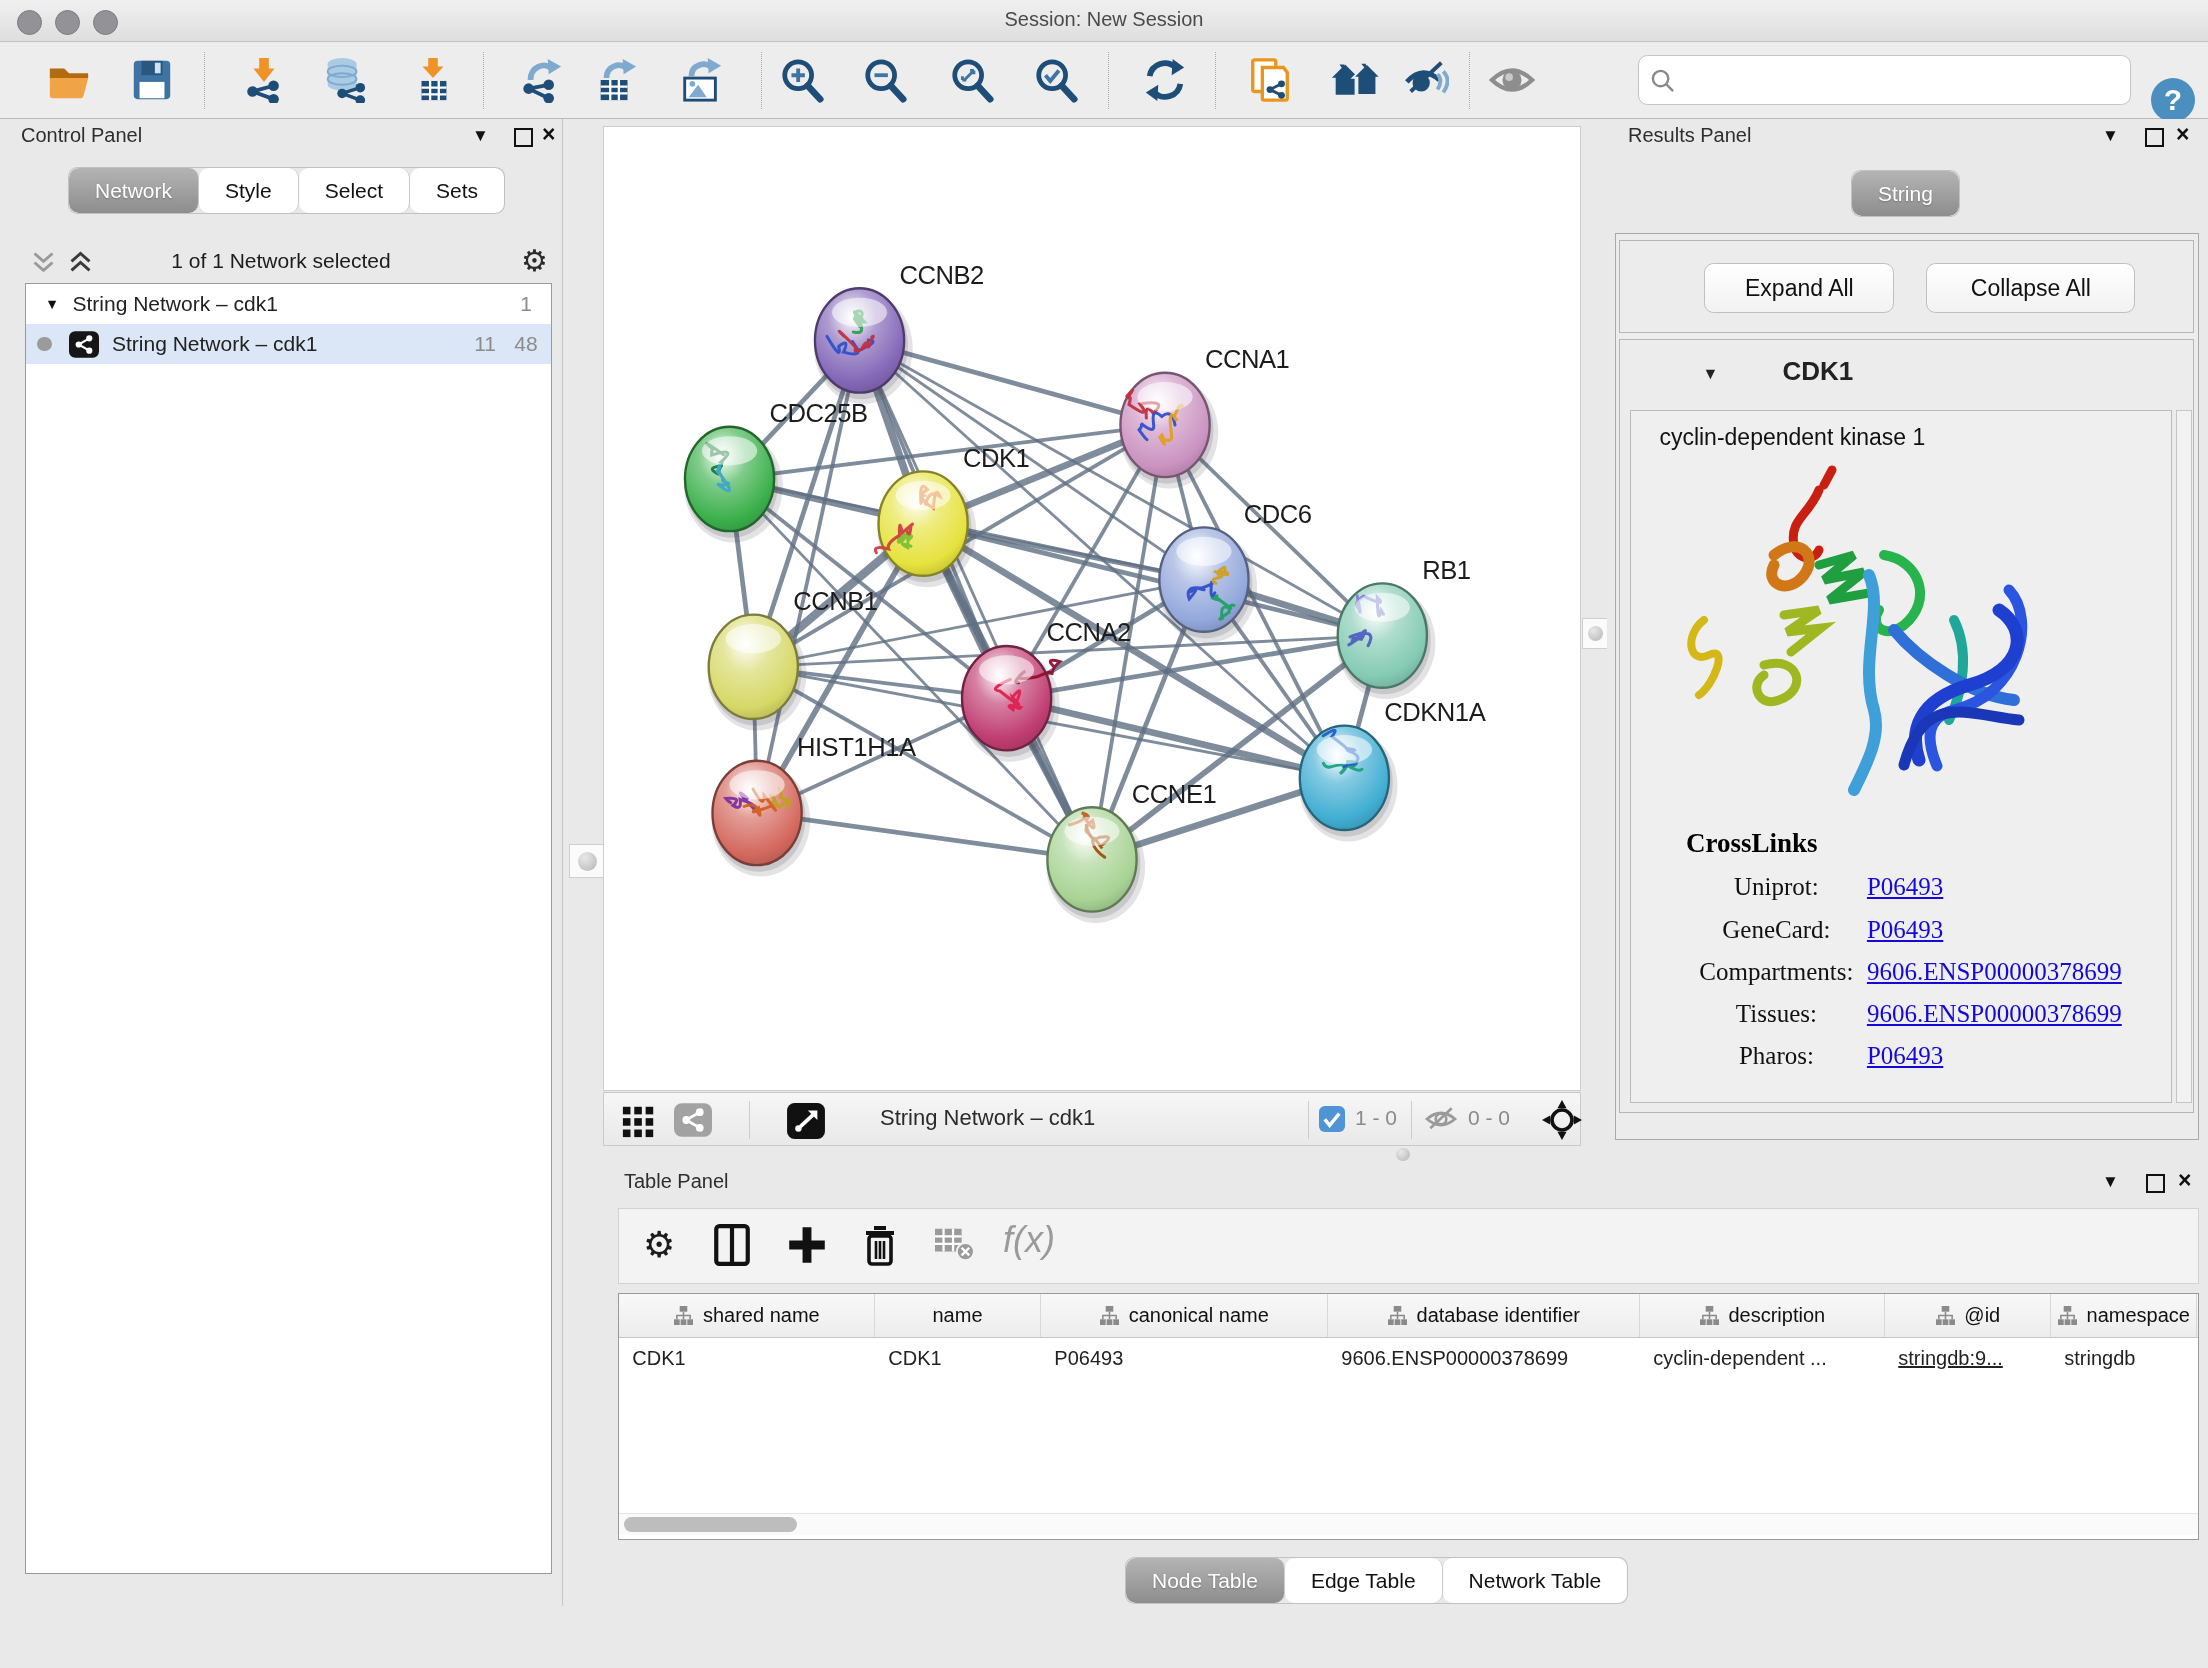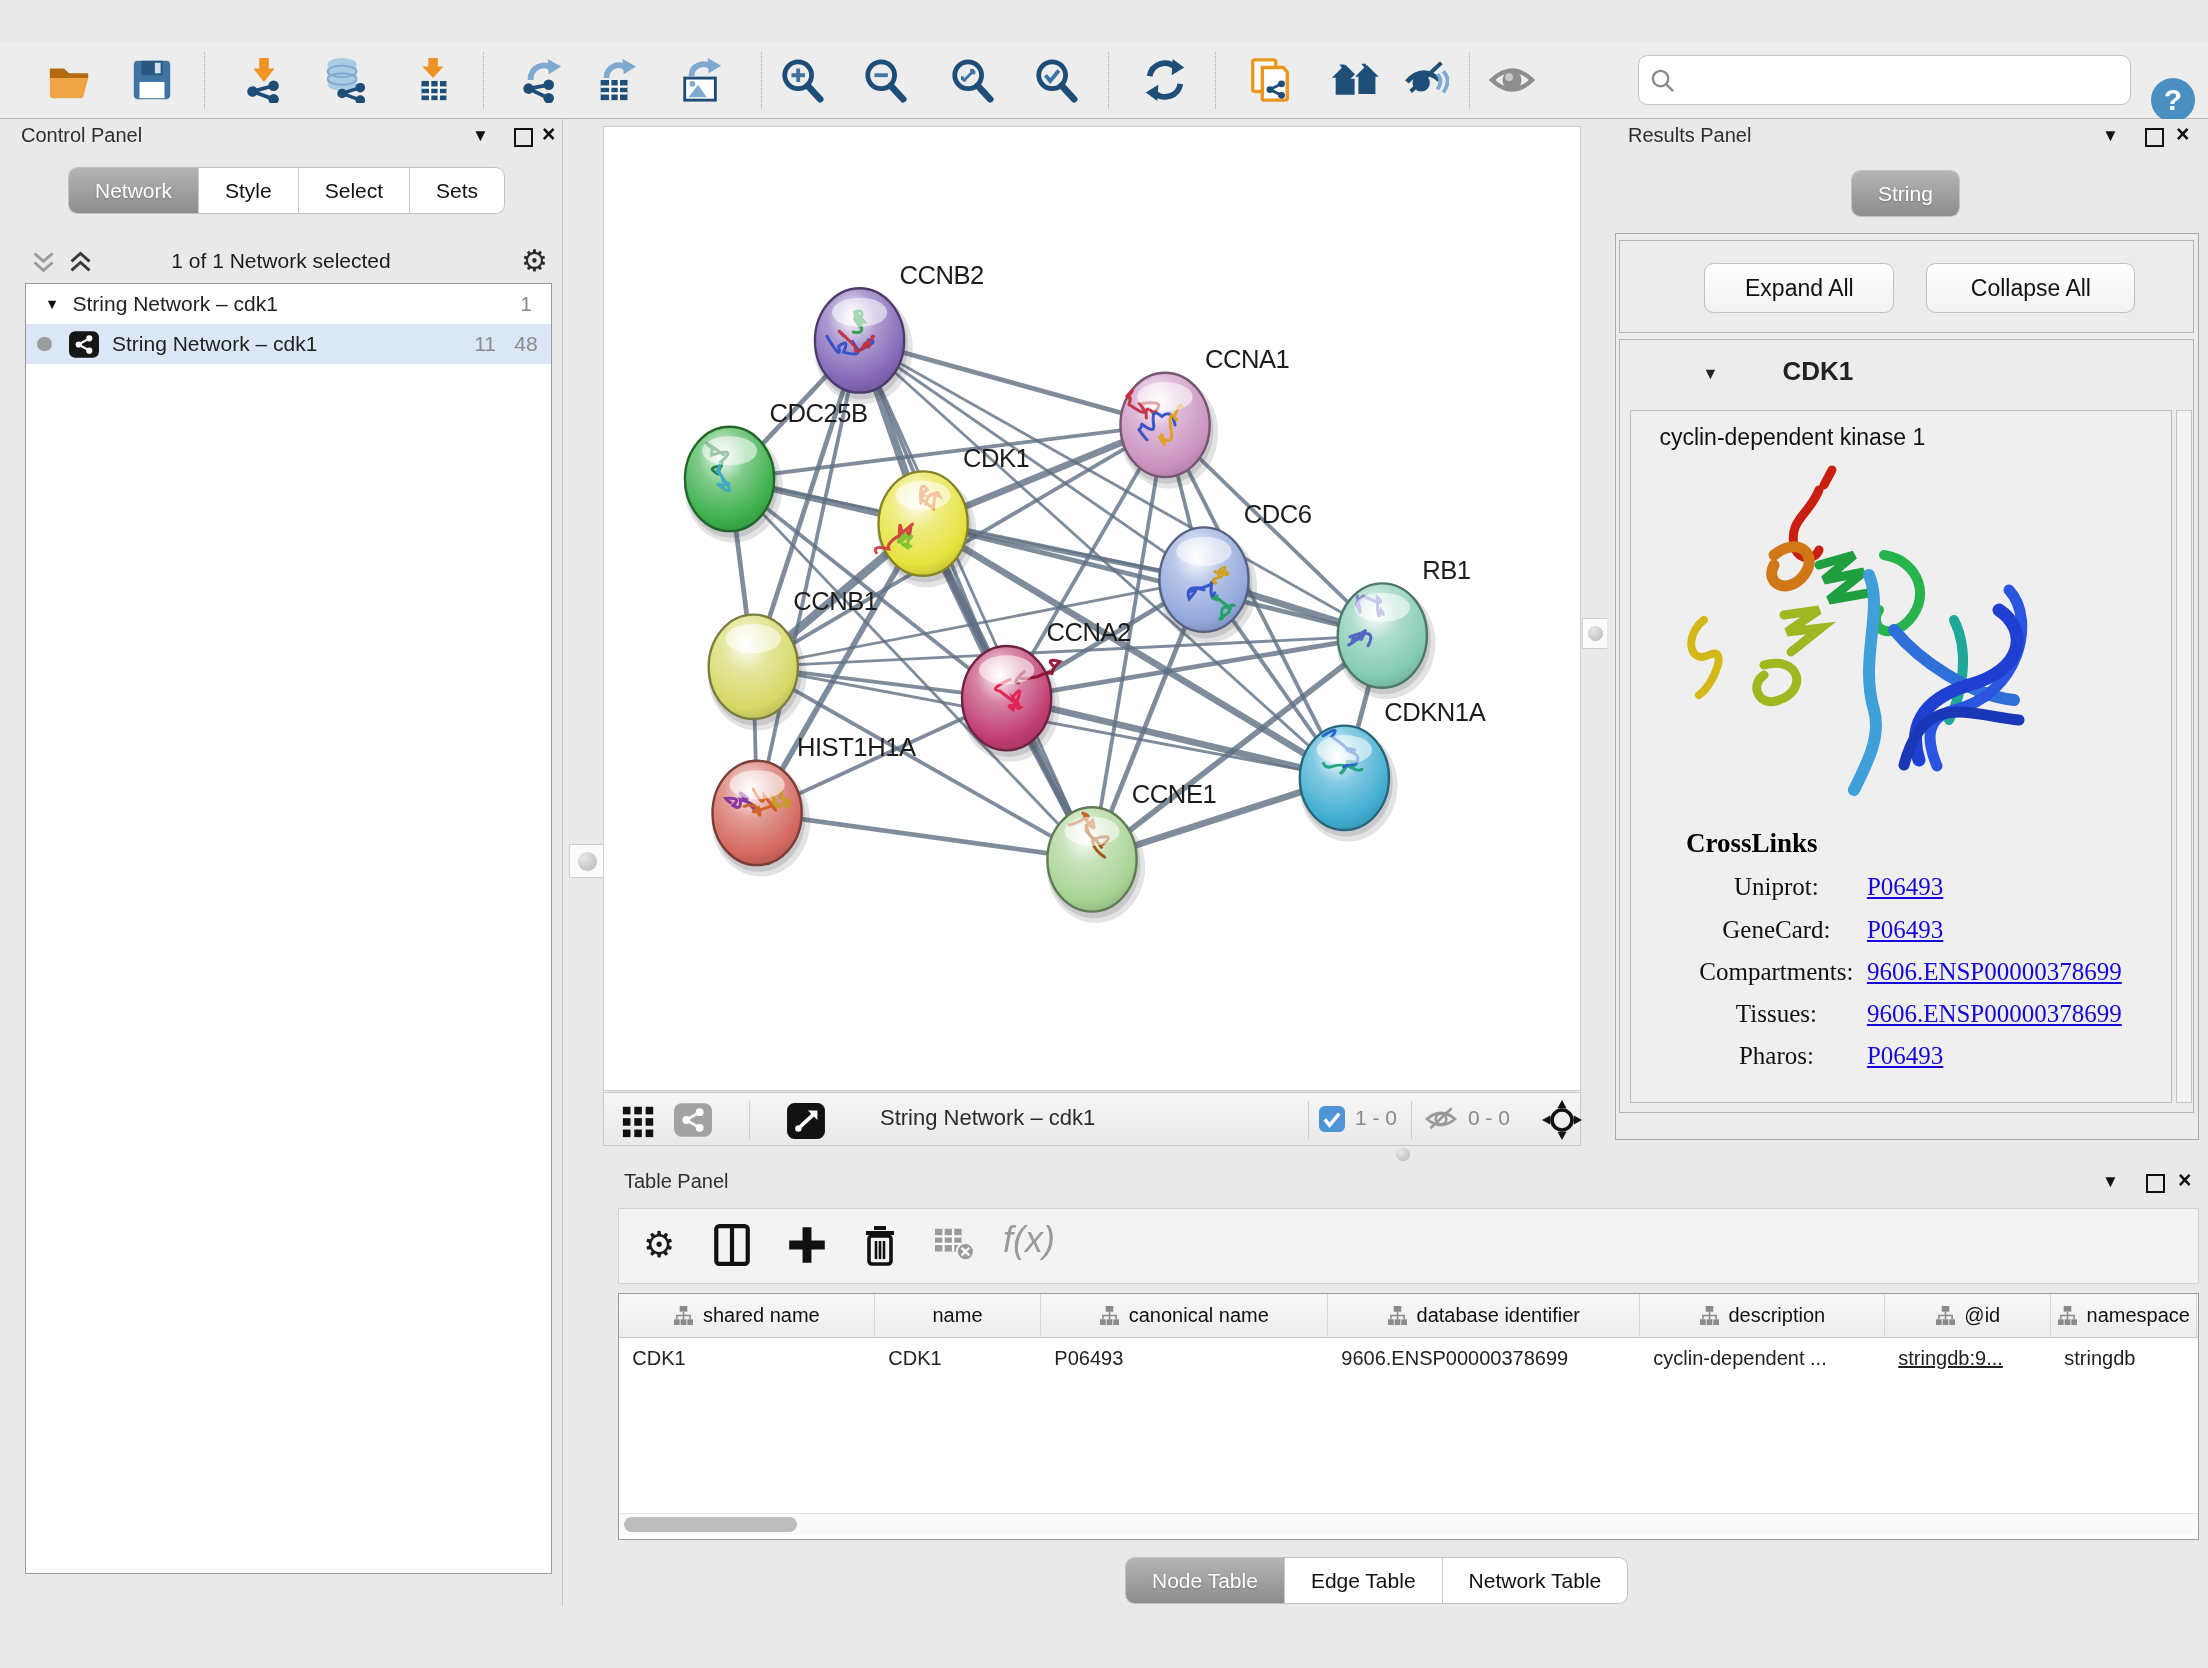--- a/index.html
+++ b/index.html
@@ -24,21 +24,21 @@
     background:#4a8fc0;color:#fff;font-weight:bold;font-size:30px;text-align:center;line-height:44px;cursor:pointer;transform:translateY(-50%);top:81px;margin-top:-23px;}
   
   .panel-head{position:absolute;left:0;top:0;width:100%;height:32px;}
   .panel-head .pt{position:absolute;left:21px;top:4.8px;font-size:20px;color:#2e2e2e;}
   .ph-ic{position:absolute;top:6.7px;font-size:17px;color:#111;cursor:pointer;}
   .ph-box{position:absolute;top:8.6px;width:15px;height:15px;border:2.4px solid #111;cursor:pointer;}
   .ph-x{font-size:23px;font-weight:bold;top:1.9px;}
   .tabgroup{position:absolute;display:flex;border-radius:8.6px;overflow:hidden;
     box-shadow:0 0 0 1px #c2c2c2;}
   .tab{background:#fff;color:#111;font-size:21px;padding:0 26px;height:45px;line-height:45px;
-    border-right:1px solid #c9c9c9;cursor:pointer;white-space:nowrap;}
+    border-right:1px solid #c9c9c9;cursor:pointer;white-space:nowrap;border-radius:10px;}
   .tab:last-child{border-right:none;}
   .tab.active{background:linear-gradient(#b4b4b4,#8d8d8d);color:#fff;text-shadow:0 1px 1.9px rgba(0,0,0,.25);}
   
   .control-panel{left:0;top:119px;width:563px;height:1487px;background:#e9e9e9;border-right:1px solid #c6c6c6;}
   .sel-row{position:absolute;left:0;top:122px;width:100%;height:42px;}
   .sel-row .txt{position:absolute;left:0;top:7.6px;width:100%;text-align:center;font-size:21px;color:#1c1c1c;}
   .chev{position:absolute;top:7.6px;cursor:pointer;}
   .gear-ch{position:absolute;top:1.9px;font-size:30px;color:#2c2c2c;cursor:pointer;}
   .treebox{position:absolute;left:25px;top:164px;width:525px;height:1289px;background:#fff;
     border:1.9px solid #9a9a9a;}
@@ -100,20 +100,26 @@
     border:1.9px solid #b4b4b4;display:flex;align-items:center;justify-content:center;gap:11.4px;
     font-size:22px;color:#111;cursor:pointer;}
   .mem-dot{width:23px;height:23px;border-radius:50%;background:#1f9d3f;}
   text.nlabel{font-size:27px;fill:#1c1c1c;letter-spacing:-0.5px;}
 </style>
 </head>
 <body>
 
 <div id="app">
 
+  <div class="abs titlebar">
+    <span class="mac-dot" style="left:17px"></span>
+    <span class="mac-dot" style="left:55px"></span>
+    <span class="mac-dot" style="left:93px"></span>
+    <div class="win-title">Session: New Session</div>
+  </div>
 
   <div class="abs toolbar">
     <div class="tbi" style="left:46px">
       <svg viewBox="0 0 48 48">
           <path d="M4 12h15l5 5h20v5H4z" fill="#b36b12"></path>
           <path d="M4 22h40l-5 19a3 3 0 0 1-3 2H7a3 3 0 0 1-3-3z" fill="#f0a445"></path>
         </svg>
     </div>
     <div class="tbi" style="left:129px">
       <svg viewBox="0 0 48 48">

